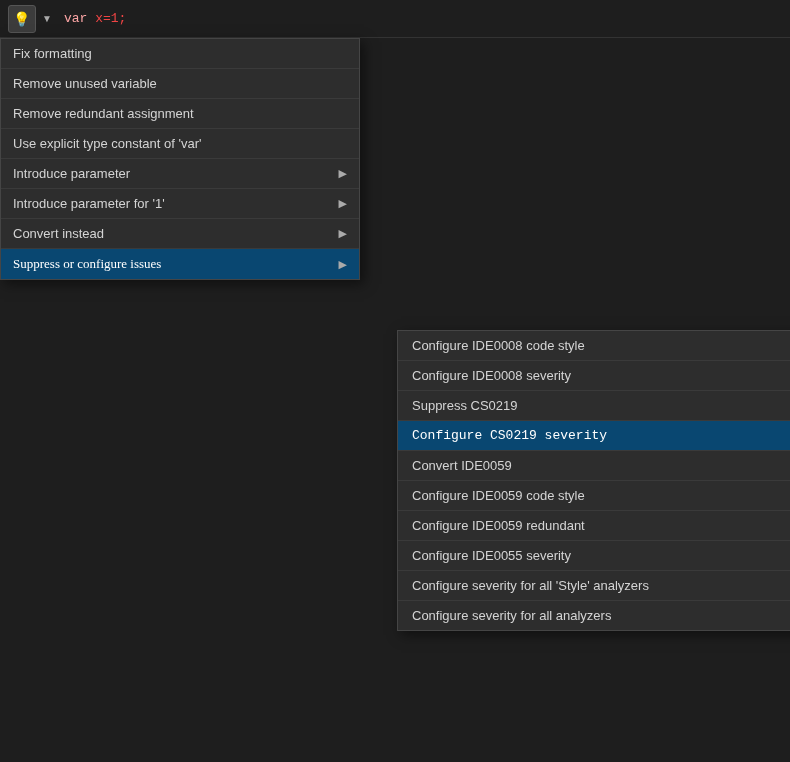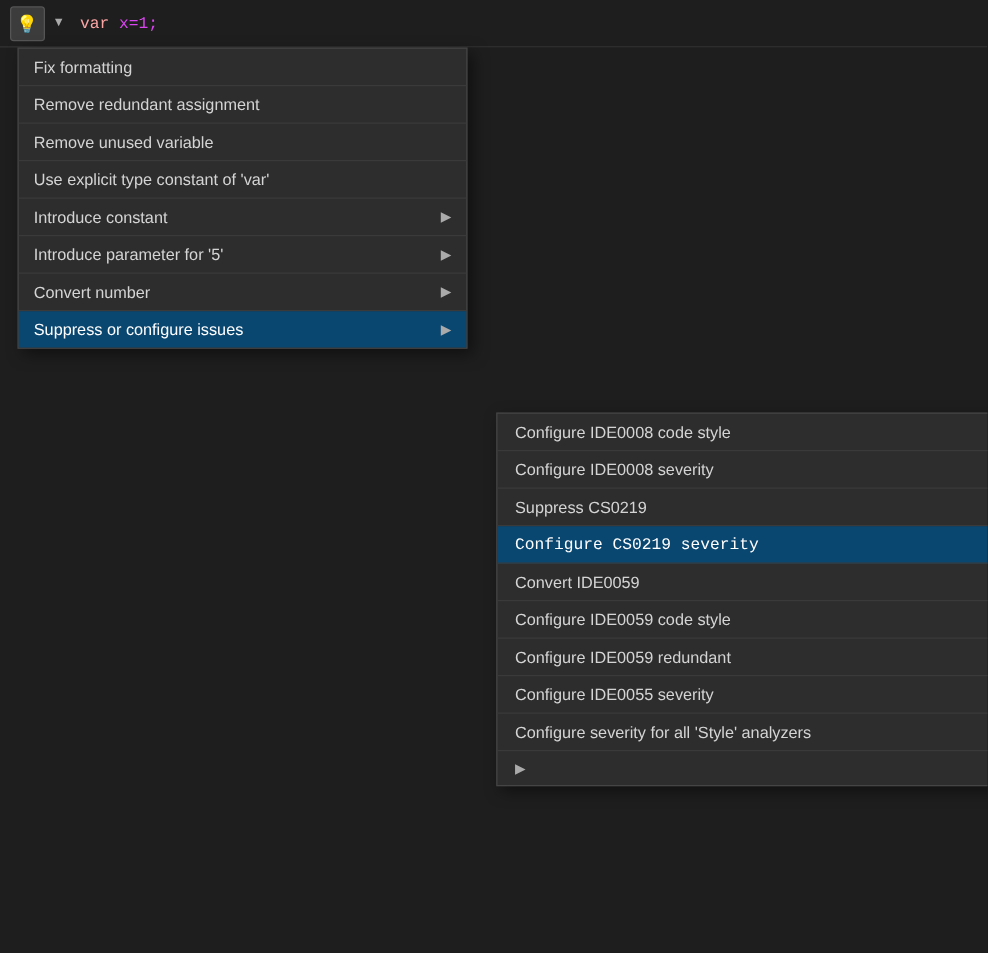--- a/index.html
+++ b/index.html
@@ -62,28 +62,28 @@
       color: #9cdcfe;
       font-family: 'Consolas', 'Courier New', monospace;
       font-size: 13px;
     }
 
     .code-keyword {
       color: #fca5a5;
     }
 
     .code-var {
-      color: #d946ef;
+      color: #ef4444;
     }
 
     
     .main-menu {
       position: absolute;
       top: 38px;
-      left: 14px;
+      left: 0;
       width: 360px;
       background: #2d2d2d;
       border: 1px solid #454545;
       box-shadow: 4px 4px 12px rgba(0,0,0,0.5);
       z-index: 10;
     }
 
     .menu-item {
       display: flex;
       align-items: center;
@@ -95,20 +95,21 @@
       border-bottom: 1px solid #3a3a3a;
     }
 
     .menu-item:last-child {
       border-bottom: none;
     }
 
     .menu-item:hover, .menu-item.active {
       background: #094771;
       color: #ffffff;
+      font-family: Liberation Serif, serif;
     }
 
     .menu-item.active {
       background: #094771;
     }
 
     .menu-item .arrow {
       font-size: 11px;
       color: #aaa;
     }
@@ -192,38 +193,38 @@
     <span class="code-keyword">var</span>
     <span class="code-var"> x=1;</span>
   </span>
 </div>
 
 <div class="main-menu" id="main-menu">
     <div class="menu-item">
       <span>Fix formatting</span>
     </div>
     <div class="menu-item">
+      <span>Remove unused variable</span>
+    </div>
+    <div class="menu-item">
       <span>Remove redundant assignment</span>
     </div>
     <div class="menu-item">
-      <span>Remove unused variable</span>
-    </div>
-    <div class="menu-item">
       <span>Use explicit type constant of 'var'</span>
     </div>
     <div class="menu-item">
-      <span>Introduce constant</span>
-      <span class="arrow">▶</span>
-    </div>
-    <div class="menu-item">
-      <span>Introduce parameter for '5'</span>
-      <span class="arrow">▶</span>
-    </div>
-    <div class="menu-item">
-      <span>Convert number</span>
+      <span>Introduce parameter</span>
+      <span class="arrow">▶</span>
+    </div>
+    <div class="menu-item">
+      <span>Introduce parameter for '1'</span>
+      <span class="arrow">▶</span>
+    </div>
+    <div class="menu-item">
+      <span>Convert instead</span>
       <span class="arrow">▶</span>
     </div>
     <div class="menu-item active">
       <span>Suppress or configure issues</span>
       <span class="arrow">▶</span>
     </div>
   </div>
 
 <div class="submenu" id="sub-menu">
     <div class="submenu-item">
@@ -256,15 +257,16 @@
     </div>
     <div class="submenu-item">
       <span>Configure IDE0055 severity</span>
       <span class="arrow">▶</span>
     </div>
     <div class="submenu-item">
       <span>Configure severity for all 'Style' analyzers</span>
       <span class="arrow">▶</span>
     </div>
     <div class="submenu-item">
+      <span>Configure severity for all analyzers</span>
       <span class="arrow">▶</span>
     </div>
   </div>
 
 </body></html>

